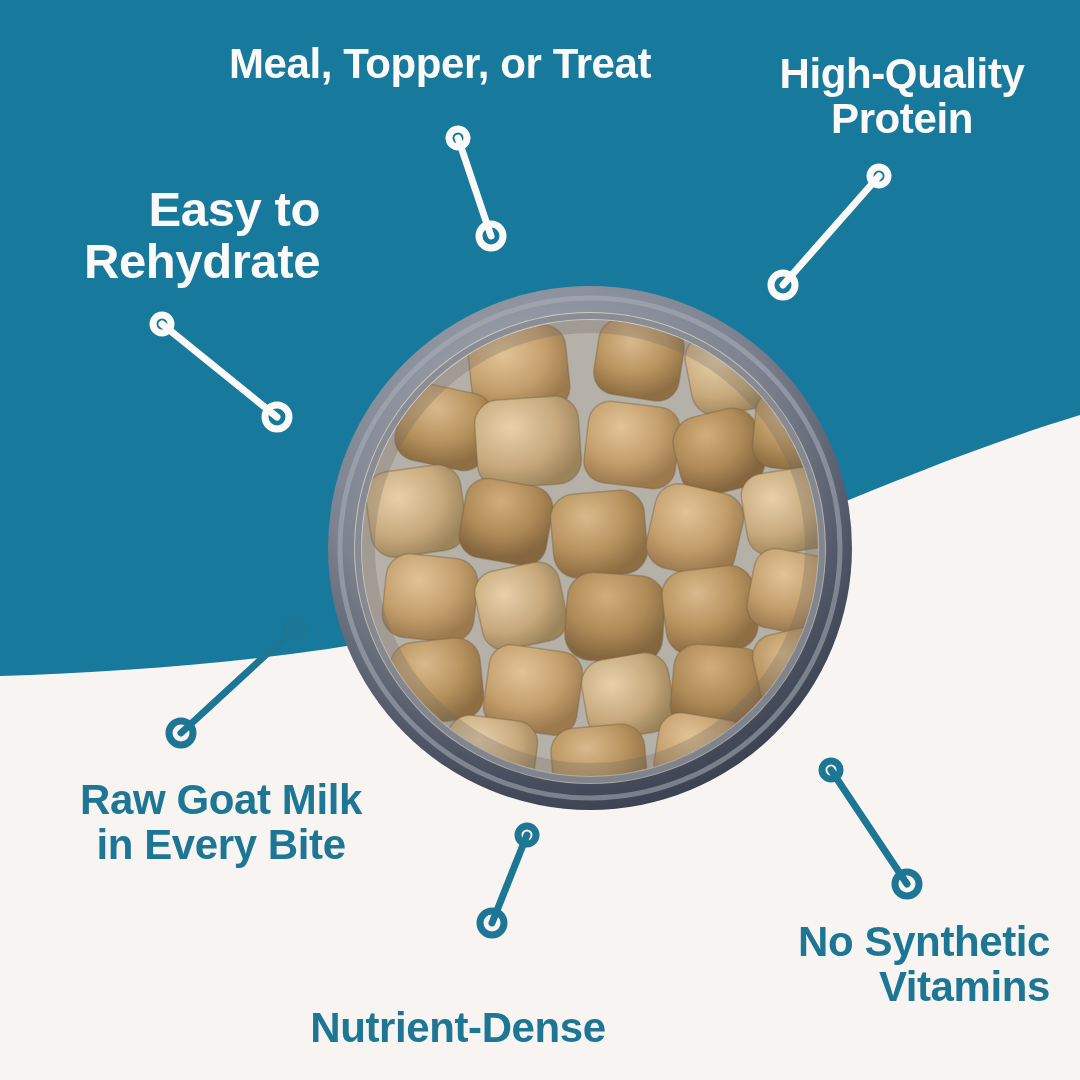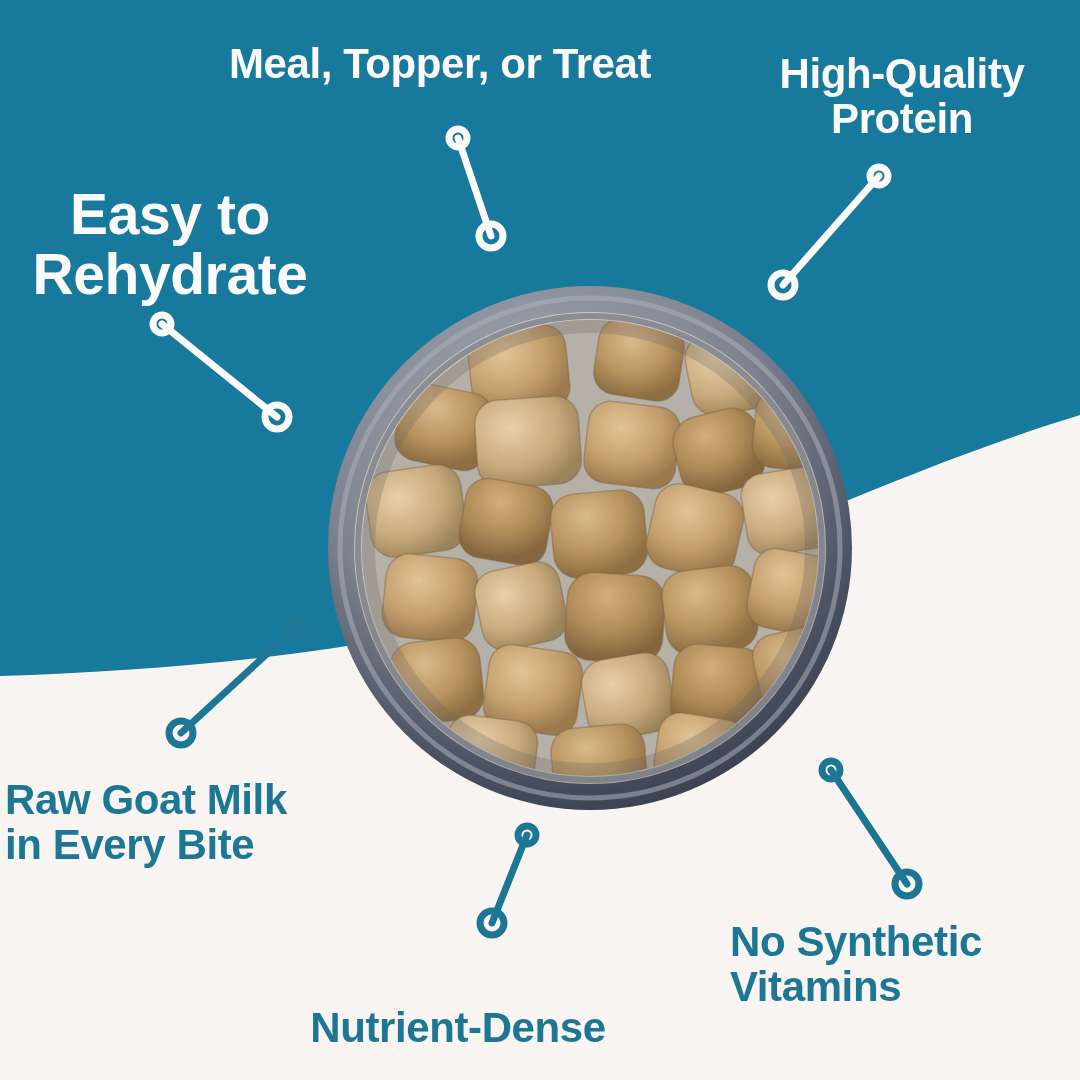--- a/index.html
+++ b/index.html
@@ -42,33 +42,33 @@
   #label-meal-topper-treat {
     left: 160px; top: 42px; width: 560px;
     text-align: center; font-size: 42px;
   }
   #label-high-quality-protein {
     left: 742px; top: 52px; width: 320px;
     text-align: center; font-size: 42px;
   }
   #label-easy-to-rehydrate {
     left: 20px; top: 184px; width: 300px;
-    text-align: center; font-size: 57px;
+    text-align: right; font-size: 49px;
   }
   #label-raw-goat-milk {
-    left: 5px; top: 778px; width: 410px;
-    font-size: 42px;
+    left: 16px; top: 778px; width: 410px;
+    text-align: center; font-size: 42px;
   }
   #label-nutrient-dense {
     left: 268px; top: 958px; width: 380px;
     text-align: center; font-size: 42px; margin-top: 48px;
   }
   #label-no-synthetic-vitamins {
     left: 730px; top: 920px; width: 320px;
-    text-align: left; font-size: 42px;
+    text-align: right; font-size: 42px;
   }
 </style>
 </head>
 <body>
 
 <div id="infographic">
 
   <svg id="bg-svg" viewBox="0 0 1080 1080">
     <rect x="0" y="0" width="1080" height="1080" fill="#F8F4F1"></rect>
     <path fill="#17799C" d="M0,0 L1080,0 L1080,415

